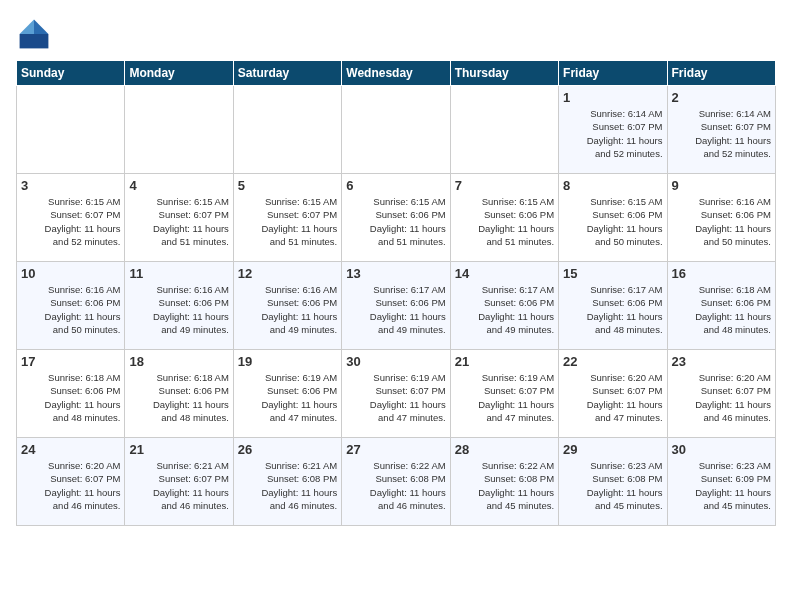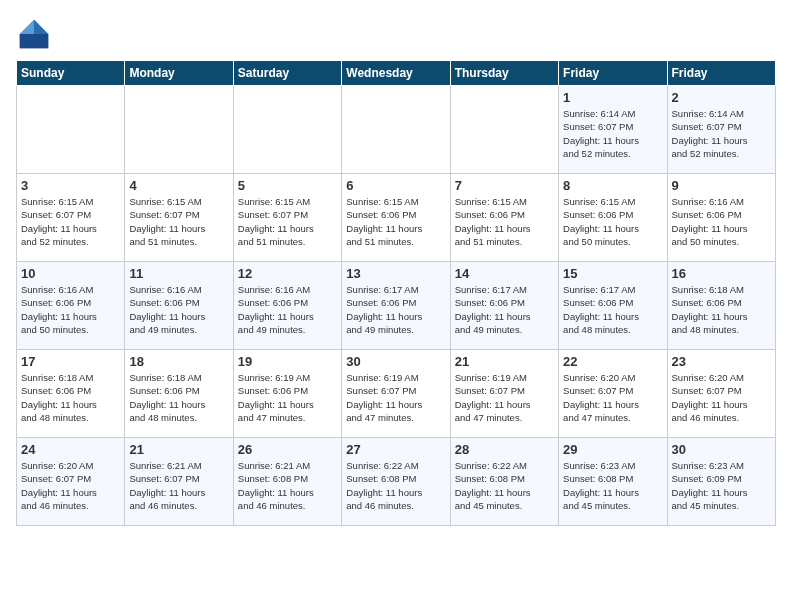--- a/index.html
+++ b/index.html
@@ -75,20 +75,21 @@
     }
     .day-number {
       font-size: 13px;
       font-weight: bold;
       margin-bottom: 2px;
     }
     .day-info {
       font-size: 9.5px;
       line-height: 1.4;
       color: #333;
+      text-align: right;
     }
     .empty-cell {
       background: #fff !important;
     }
   </style>
 </head>
 <body>
 
 <div class="header">
   <div class="logo">

